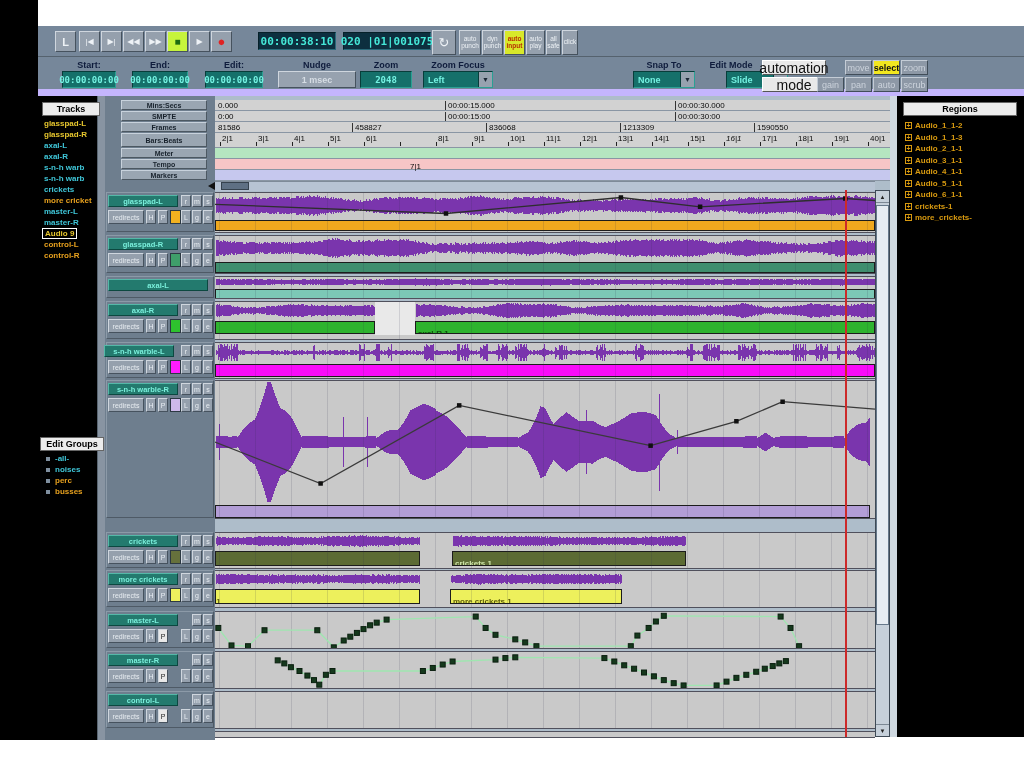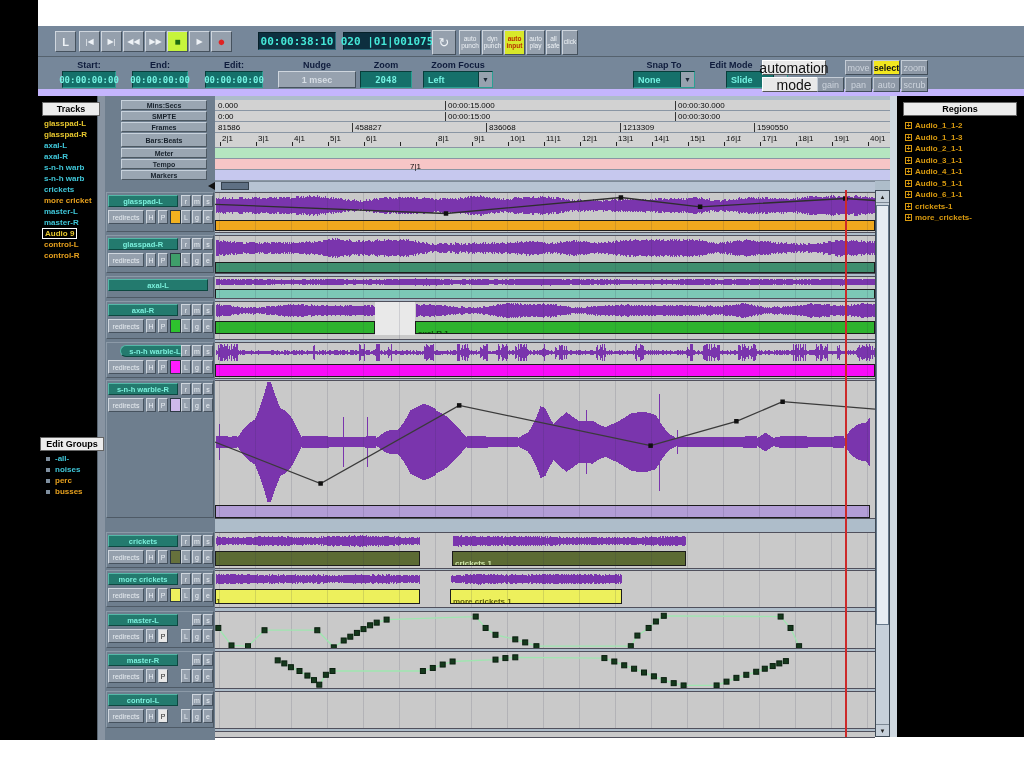--- a/index.html
+++ b/index.html
@@ -258,21 +258,21 @@
       <div class="trackrow" style="left: 215px; top: 301px; width: 660px; height: 39px;">
         <svg width="660" height="17" style="position: absolute; left: 0px; top: 0px;">
           <path d="M1 3.1V13.9M2 1.9V15.1M3 3.3V13.7M4 1.9V15.1M5 3.5V13.5M6 2.9V14.1M7 3.8V13.2M8 2.7V14.3M9 3.2V13.8M10 2.7V14.3M11 3.3V13.7M12 2.9V14.1M13 3.4V13.6M14 3.3V13.7M15 3.2V13.8M16 4.0V13.0M17 4.9V12.1M18 3.8V13.2M19 5.2V11.8M20 4.6V12.4M21 4.7V12.3M22 4.1V12.9M23 4.5V12.5M24 4.6V12.4M25 5.6V11.4M26 4.8V12.2M27 5.3V11.7M28 5.8V11.2M29 5.9V11.1M30 4.9V12.1M31 5.7V11.3M32 5.8V11.2M33 4.7V12.3M34 5.6V11.4M35 4.7V12.3M36 4.7V12.3M37 5.9V11.1M38 4.5V12.5M39 4.6V12.4M40 5.4V11.6M41 6.0V11.0M42 5.8V11.2M43 5.8V11.2M44 4.7V12.3M45 6.1V10.9M46 4.9V12.1M47 5.3V11.7M48 4.8V12.2M49 4.8V12.2M50 5.9V11.1M51 4.3V12.7M52 4.2V12.8M53 4.2V12.8M54 4.1V12.9M55 4.8V12.2M56 4.2V12.8M57 3.8V13.2M58 4.0V13.0M59 4.0V13.0M60 4.7V12.3M61 3.6V13.4M62 4.4V12.6M63 2.8V14.2M64 3.5V13.5M65 2.6V14.4M66 3.7V13.3M67 3.5V13.5M68 2.9V14.1M69 2.5V14.5M70 3.2V13.8M71 2.9V14.1M72 2.9V14.1M73 2.4V14.6M74 3.2V13.8M75 2.1V14.9M76 3.0V14.0M77 3.0V14.0M78 2.1V14.9M79 2.7V14.3M80 2.8V14.2M81 3.0V14.0M82 2.5V14.5M83 1.9V15.1M84 2.7V14.3M85 3.3V13.7M86 2.3V14.7M87 2.0V15.0M88 2.2V14.8M89 3.5V13.5M90 2.6V14.4M91 2.9V14.1M92 2.6V14.4M93 3.7V13.3M94 3.8V13.2M95 3.7V13.3M96 2.4V14.6M97 3.1V13.9M98 3.5V13.5M99 3.4V13.6M100 3.6V13.4M101 3.7V13.3M102 3.4V13.6M103 3.6V13.4M104 4.1V12.9M105 4.0V13.0M106 2.6V14.4M107 3.2V13.8M108 3.2V13.8M109 3.7V13.3M110 3.7V13.3M111 3.3V13.7M112 3.4V13.6M113 4.1V12.9M114 3.8V13.2M115 3.7V13.3M116 3.5V13.5M117 3.8V13.2M118 3.7V13.3M119 4.0V13.0M120 3.1V13.9M121 3.7V13.3M122 4.0V13.0M123 4.4V12.6M124 4.2V12.8M125 3.1V13.9M126 4.0V13.0M127 3.8V13.2M128 4.5V12.5M129 3.7V13.3M130 3.4V13.6M131 3.9V13.1M132 3.4V13.6M133 3.9V13.1M134 3.0V14.0M135 3.4V13.6M136 3.1V13.9M137 4.2V12.8M138 4.1V12.9M139 4.0V13.0M140 3.5V13.5M141 4.1V12.9M142 3.7V13.3M143 4.1V12.9M144 3.6V13.4M145 3.9V13.1M146 3.9V13.1M147 4.0V13.0M148 4.4V12.6M149 3.2V13.8M150 3.1V13.9M151 4.3V12.7M152 3.2V13.8M153 2.9V14.1M154 3.4V13.6M155 4.5V12.5M156 3.4V13.6M157 3.2V13.8M158 4.2V12.8M159 4.5V12.5M201 2.3V14.7M202 2.3V14.7M203 3.2V13.8M204 3.0V14.0M205 3.7V13.3M206 2.7V14.3M207 3.4V13.6M208 1.9V15.1M209 2.2V14.8M210 3.0V14.0M211 2.8V14.2M212 3.2V13.8M213 3.3V13.7M214 2.0V15.0M215 1.8V15.2M216 2.9V14.1M217 3.3V13.7M218 3.2V13.8M219 2.5V14.5M220 3.7V13.3M221 3.1V13.9M222 3.1V13.9M223 2.8V14.2M224 2.6V14.4M225 3.4V13.6M226 3.4V13.6M227 4.3V12.7M228 4.1V12.9M229 2.9V14.1M230 3.1V13.9M231 4.4V12.6M232 4.3V12.7M233 4.7V12.3M234 3.6V13.4M235 3.6V13.4M236 4.6V12.4M237 5.2V11.8M238 3.8V13.2M239 5.1V11.9M240 4.5V12.5M241 4.6V12.4M242 5.2V11.8M243 5.5V11.5M244 5.6V11.4M245 5.5V11.5M246 4.1V12.9M247 4.3V12.7M248 4.6V12.4M249 5.2V11.8M250 5.8V11.2M251 5.7V11.3M252 5.6V11.4M253 5.1V11.9M254 4.8V12.2M255 4.9V12.1M256 5.7V11.3M257 5.9V11.1M258 5.0V12.0M259 6.2V10.8M260 5.7V11.3M261 6.1V10.9M262 5.2V11.8M263 5.8V11.2M264 5.3V11.7M265 5.0V12.0M266 5.7V11.3M267 5.5V11.5M268 4.3V12.7M269 4.3V12.7M270 5.3V11.7M271 5.2V11.8M272 5.0V12.0M273 4.5V12.5M274 4.3V12.7M275 3.5V13.5M276 4.4V12.6M277 3.7V13.3M278 2.6V14.4M279 3.6V13.4M280 3.5V13.5M281 2.7V14.3M282 2.3V14.7M283 2.1V14.9M284 2.6V14.4M285 2.2V14.8M286 2.8V14.2M287 2.4V14.6M288 1.5V15.5M289 2.4V14.6M290 2.3V14.7M291 1.4V15.6M292 1.3V15.7M293 1.1V15.9M294 1.1V15.9M295 2.4V14.6M296 1.3V15.7M297 2.4V14.6M298 1.2V15.8M299 2.5V14.5M300 1.4V15.6M301 1.7V15.3M302 1.2V15.8M303 2.1V14.9M304 2.8V14.2M305 1.4V15.6M306 2.0V15.0M307 2.5V14.5M308 2.9V14.1M309 2.0V15.0M310 2.4V14.6M311 3.0V14.0M312 1.8V15.2M313 2.5V14.5M314 1.8V15.2M315 1.8V15.2M316 2.6V14.4M317 3.1V13.9M318 2.0V15.0M319 2.0V15.0M320 2.5V14.5M321 3.0V14.0M322 2.0V15.0M323 2.2V14.8M324 2.0V15.0M325 1.8V15.2M326 2.5V14.5M327 2.2V14.8M328 1.4V15.6M329 1.8V15.2M330 2.8V14.2M331 2.8V14.2M332 1.6V15.4M333 1.9V15.1M334 2.6V14.4M335 1.5V15.5M336 2.0V15.0M337 3.1V13.9M338 1.8V15.2M339 2.9V14.1M340 2.0V15.0M341 2.2V14.8M342 3.7V13.3M343 3.6V13.4M344 3.6V13.4M345 3.0V14.0M346 4.4V12.6M347 4.4V12.6M348 4.2V12.8M349 4.1V12.9M350 3.7V13.3M351 3.6V13.4M352 5.1V11.9M353 4.1V12.9M354 4.9V12.1M355 4.5V12.5M356 5.7V11.3M357 5.6V11.4M358 5.8V11.2M359 6.2V10.8M360 5.3V11.7M361 5.6V11.4M362 4.9V12.1M363 6.2V10.8M364 4.7V12.3M365 5.7V11.3M366 5.2V11.8M367 5.6V11.4M368 5.5V11.5M369 5.6V11.4M370 5.7V11.3M371 4.8V12.2M372 4.4V12.6M373 5.2V11.8M374 4.5V12.5M375 5.0V12.0M376 3.8V13.2M377 5.2V11.8M378 4.3V12.7M379 3.7V13.3M380 3.5V13.5M381 4.7V12.3M382 3.5V13.5M383 3.6V13.4M384 4.2V12.8M385 3.5V13.5M386 3.7V13.3M387 4.1V12.9M388 3.8V13.2M389 4.3V12.7M390 3.1V13.9M391 3.7V13.3M392 4.2V12.8M393 2.9V14.1M394 3.0V14.0M395 4.1V12.9M396 3.9V13.1M397 3.1V13.9M398 3.7V13.3M399 4.0V13.0M400 2.8V14.2M401 3.4V13.6M402 3.3V13.7M403 3.1V13.9M404 3.7V13.3M405 3.3V13.7M406 2.4V14.6M407 3.4V13.6M408 2.9V14.1M409 3.9V13.1M410 3.4V13.6M411 3.3V13.7M412 2.4V14.6M413 2.4V14.6M414 3.2V13.8M415 4.1V12.9M416 2.8V14.2M417 3.9V13.1M418 3.5V13.5M419 2.9V14.1M420 3.7V13.3M421 3.0V14.0M422 4.1V12.9M423 3.3V13.7M424 3.1V13.9M425 4.0V13.0M426 3.3V13.7M427 3.2V13.8M428 4.1V12.9M429 3.6V13.4M430 3.1V13.9M431 4.1V12.9M432 4.2V12.8M433 3.3V13.7M434 3.5V13.5M435 3.7V13.3M436 3.4V13.6M437 2.9V14.1M438 3.9V13.1M439 2.9V14.1M440 3.4V13.6M441 3.8V13.2M442 4.2V12.8M443 3.6V13.4M444 3.8V13.2M445 3.9V13.1M446 4.4V12.6M447 3.9V13.1M448 3.4V13.6M449 3.0V14.0M450 3.3V13.7M451 4.1V12.9M452 3.7V13.3M453 3.1V13.9M454 3.6V13.4M455 3.0V14.0M456 3.6V13.4M457 3.1V13.9M458 4.4V12.6M459 3.5V13.5M460 3.6V13.4M461 3.1V13.9M462 3.2V13.8M463 3.6V13.4M464 2.9V14.1M465 2.9V14.1M466 3.4V13.6M467 3.4V13.6M468 4.2V12.8M469 3.7V13.3M470 3.4V13.6M471 4.2V12.8M472 4.2V12.8M473 3.6V13.4M474 3.4V13.6M475 3.9V13.1M476 3.3V13.7M477 3.6V13.4M478 4.3V12.7M479 3.5V13.5M480 4.2V12.8M481 3.5V13.5M482 4.0V13.0M483 4.5V12.5M484 3.4V13.6M485 4.6V12.4M486 4.0V13.0M487 4.6V12.4M488 3.9V13.1M489 4.7V12.3M490 4.6V12.4M491 3.8V13.2M492 3.4V13.6M493 3.6V13.4M494 4.4V12.6M495 3.3V13.7M496 3.7V13.3M497 4.1V12.9M498 5.0V12.0M499 5.0V12.0M500 3.6V13.4M501 5.0V12.0M502 4.3V12.7M503 4.3V12.7M504 5.2V11.8M505 4.1V12.9M506 4.6V12.4M507 4.9V12.1M508 3.4V13.6M509 3.8V13.2M510 3.0V14.0M511 2.9V14.1M512 2.9V14.1M513 4.2V12.8M514 3.3V13.7M515 2.9V14.1M516 3.6V13.4M517 2.7V14.3M518 3.3V13.7M519 3.1V13.9M520 3.2V13.8M521 2.3V14.7M522 2.5V14.5M523 2.0V15.0M524 2.9V14.1M525 2.0V15.0M526 1.3V15.7M527 1.2V15.8M528 1.2V15.8M529 1.8V15.2M530 1.4V15.6M531 1.7V15.3M532 1.7V15.3M533 2.1V14.9M534 2.8V14.2M535 3.3V13.7M536 2.4V14.6M537 3.4V13.6M538 3.9V13.1M539 3.4V13.6M540 3.7V13.3M541 4.6V12.4M542 3.3V13.7M543 4.4V12.6M544 4.8V12.2M545 4.3V12.7M546 4.4V12.6M547 5.2V11.8M548 5.1V11.9M549 5.7V11.3M550 4.8V12.2M551 6.1V10.9M552 5.1V11.9M553 5.6V11.4M554 5.0V12.0M555 5.8V11.2M556 5.8V11.2M557 5.3V11.7M558 4.8V12.2M559 4.3V12.7M560 4.7V12.3M561 5.1V11.9M562 4.1V12.9M563 4.9V12.1M564 4.9V12.1M565 5.6V11.4M566 5.5V11.5M567 5.2V11.8M568 3.9V13.1M569 5.4V11.6M570 3.8V13.2M571 5.1V11.9M572 3.8V13.2M573 3.8V13.2M574 4.7V12.3M575 4.0V13.0M576 4.6V12.4M577 4.2V12.8M578 3.8V13.2M579 3.9V13.1M580 3.6V13.4M581 3.7V13.3M582 2.9V14.1M583 4.3V12.7M584 3.6V13.4M585 3.2V13.8M586 3.2V13.8M587 3.7V13.3M588 2.6V14.4M589 2.8V14.2M590 3.1V13.9M591 2.8V14.2M592 1.7V15.3M593 2.3V14.7M594 2.3V14.7M595 1.4V15.6M596 1.3V15.7M597 2.4V14.6M598 2.6V14.4M599 2.3V14.7M600 2.3V14.7M601 1.9V15.1M602 2.0V15.0M603 2.2V14.8M604 1.5V15.5M605 1.7V15.3M606 2.5V14.5M607 2.6V14.4M608 2.9V14.1M609 2.0V15.0M610 3.3V13.7M611 2.2V14.8M612 2.2V14.8M613 2.4V14.6M614 2.4V14.6M615 3.6V13.4M616 3.9V13.1M617 3.9V13.1M618 2.7V14.3M619 2.8V14.2M620 3.1V13.9M621 3.9V13.1M622 4.3V12.7M623 3.6V13.4M624 3.7V13.3M625 3.4V13.6M626 3.7V13.3M627 3.1V13.9M628 3.5V13.5M629 3.6V13.4M630 3.7V13.3M631 4.1V12.9M632 3.1V13.9M633 3.0V14.0M634 3.6V13.4M635 3.6V13.4M636 2.4V14.6M637 3.5V13.5M638 3.0V14.0M639 1.8V15.2M640 3.1V13.9M641 3.1V13.9M642 2.1V14.9M643 1.7V15.3M644 2.7V14.3M645 1.7V15.3M646 1.1V15.9M647 1.0V16.0M648 1.0V16.0M649 1.8V15.2M650 2.3V14.7M651 1.9V15.1M652 1.1V15.9M653 1.9V15.1M654 2.3V14.7M655 2.1V14.9M656 2.1V14.9M657 2.7V14.3M658 2.3V14.7M659 2.3V14.7" stroke="#7a35ad" stroke-width="1" fill="none" shape-rendering="crispEdges"></path>
         </svg>
         <div class="regionbar" style="left: 0px; top: 19px; width: 160px; height: 13px; background: rgb(46, 179, 46);"></div>
         <div class="regionbar" style="left: 200px; top: 19px; width: 460px; height: 13px; background: rgb(46, 179, 46);"><span style="color: rgb(12, 74, 12);">axal-R.1</span></div>
         <div class="abs" style="left: 160px; top: 0px; width: 40px; height: 33px; background: rgb(233, 233, 233);"></div>
         <div class="grid" style="left: 4px; top: 0px; width: 656px; height: 37px;"></div>
       </div>
       <div class="hdrblk" style="left: 106px; top: 342px; width: 108px; height: 36px;"></div>
-      <div class="namebtn" style="left: 120px; top: 345px; width: 70px; height: 12px; border-radius: 6px;">s-n-h warble-L</div>
+      <div class="namebtn" style="left: 104px; top: 345px; width: 70px; height: 12px;">s-n-h warble-L</div>
       <div class="hbtn" style="left: 181px; top: 345px; width: 10px; height: 12px;">r</div>
       <div class="hbtn" style="left: 192px; top: 345px; width: 10px; height: 12px;">m</div>
       <div class="hbtn" style="left: 203px; top: 345px; width: 10px; height: 12px;">s</div>
       <div class="hbtn" style="left: 108px; top: 360px; width: 36px; height: 14px;">redirects</div>
       <div class="hbtn" style="left: 146px; top: 360px; width: 10px; height: 14px;">H</div>
       <div class="hbtn" style="left: 158px; top: 360px; width: 10px; height: 14px;">P</div>
       <div class="abs" style="left: 170px; top: 360px; width: 11px; height: 14px; background: rgb(255, 28, 255); border: 1px solid rgb(44, 56, 66);"></div>
       <div class="hbtn" style="left: 181px; top: 360px; width: 10px; height: 14px;">L</div>
       <div class="hbtn" style="left: 192px; top: 360px; width: 10px; height: 14px;">g</div>
       <div class="hbtn" style="left: 203px; top: 360px; width: 10px; height: 14px;">e</div>

